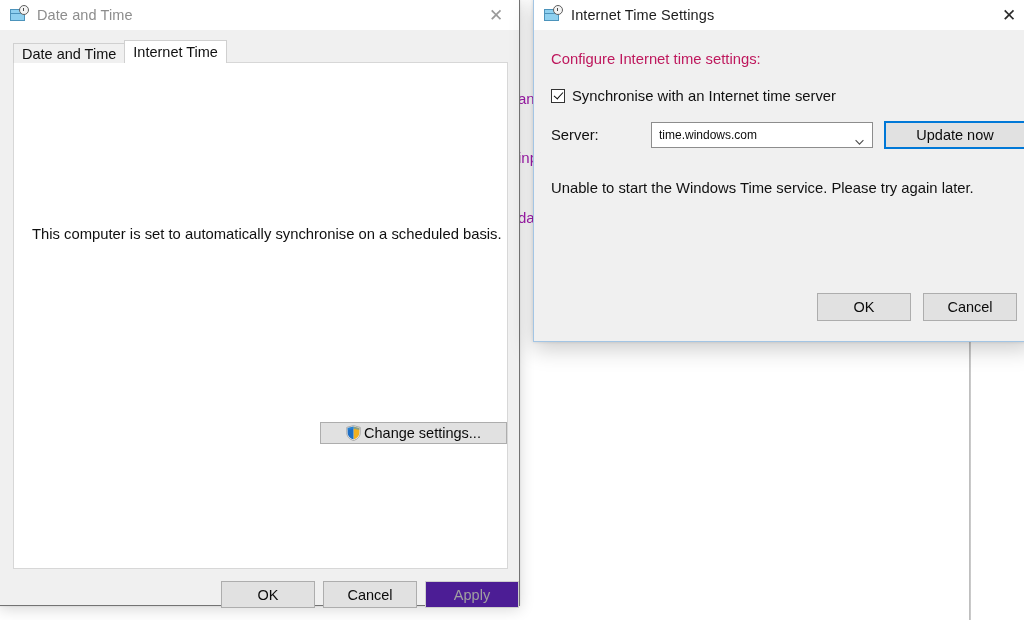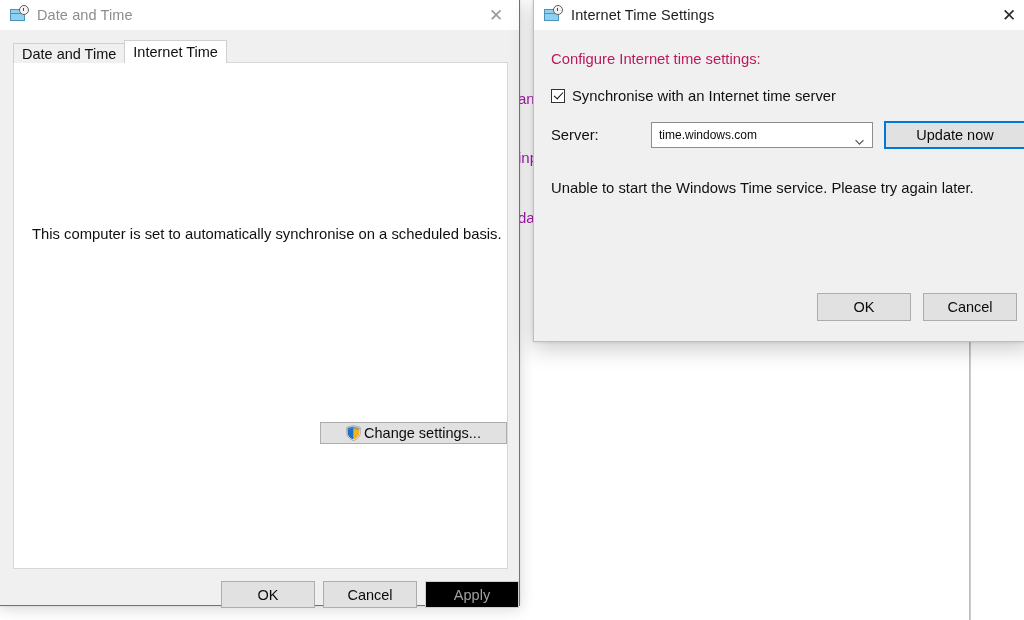--- a/index.html
+++ b/index.html
@@ -189,21 +189,21 @@
     background: #e1e1e1;
     border: 1px solid #adadad;
     font-size: 14.5px;
     color: #0b0b0b;
     display: flex;
     align-items: center;
     justify-content: center;
     font-family: "Liberation Sans", sans-serif;
     padding: 0;
   }
-  .btn.disabled { color: #a0a0a0; background: #000000; border-color: #cfcfcf; }
+  .btn.disabled { color: #a0a0a0; background: #4c1d95; border-color: #cfcfcf; }
   .btn.default  { border: 2px solid #0078d7; background: #e1e1e1; }
 
   #btn-change-settings {
     position: absolute;
     left: 306px;
     top: 359px;
     width: 187px;
     height: 22px;
     gap: 3px;
   }

